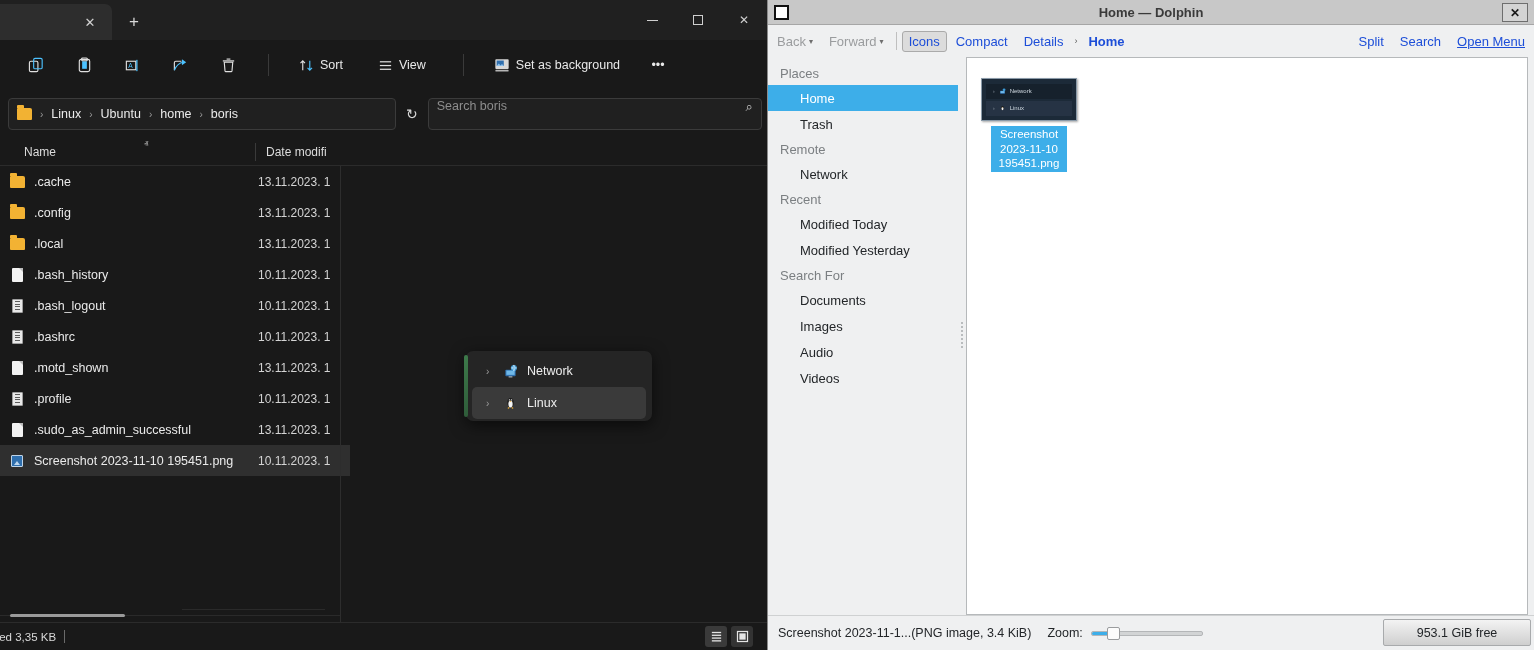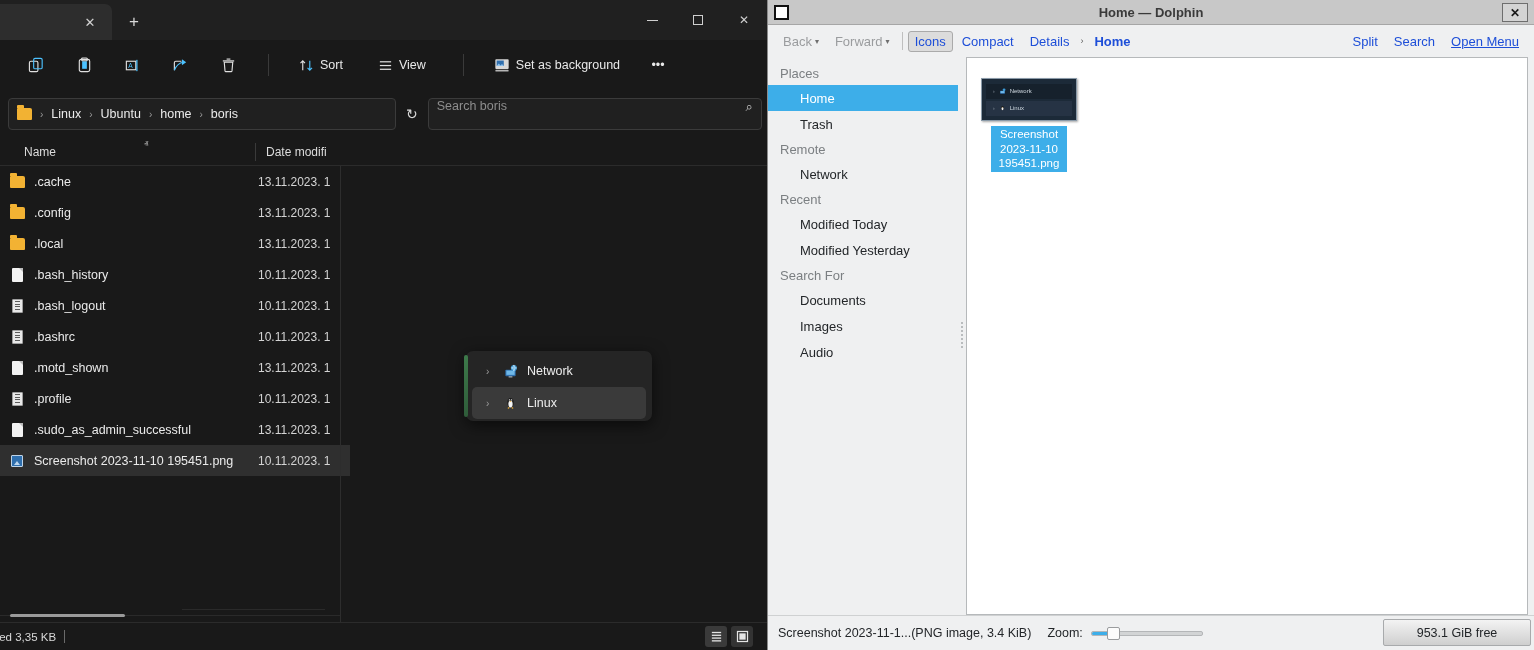--- a/index.html
+++ b/index.html
@@ -182,21 +182,21 @@
     font-size: 13px; font-weight: bold; color: #3a3a3a;
   }
   .dol-close {
     position: absolute; right: 6px; top: 3px; width: 26px; height: 19px;
     background: #d4d4d4; border: 1px solid #6e6e6e;
     display: flex; align-items: center; justify-content: center;
     font-size: 12px; font-weight: bold; color: #1a1a1a; cursor: pointer;
   }
   .dol-toolbar {
     height: 32px; background: #eff0f1; display: flex; align-items: center;
-    padding: 0 8px; font-size: 13px; gap: 2px; text-align: center;
+    padding: 0 2px; font-size: 13px; gap: 2px; text-align: center;
   }
   .dtb {
     padding: 3px 7px; border-radius: 3px; cursor: pointer; color: #1d4ed8;
     display: flex; align-items: center; gap: 3px;
   }
   .dtb.disabled { color: #9a9c9e; cursor: default; }
   .dtb.active { background: #dcdcdc; border: 1px solid #aaa; padding: 2px 6px; }
   .dtb-sep { width: 1px; height: 18px; background: #bfbfbf; margin: 0 3px; }
   .dtb-arrow { font-size: 8px; color: #6e6e6e; }
   .dol-crumb-sep { color: #5a5a5a; font-size: 9px; padding: 0 2px; }
@@ -623,20 +623,21 @@
           <div class="pl-item">Trash</div>
           <div class="pl-group">Remote</div>
           <div class="pl-item">Network</div>
           <div class="pl-group">Recent</div>
           <div class="pl-item">Modified Today</div>
           <div class="pl-item">Modified Yesterday</div>
           <div class="pl-group">Search For</div>
           <div class="pl-item">Documents</div>
           <div class="pl-item">Images</div>
           <div class="pl-item">Audio</div>
+          <div class="pl-item">Videos</div>
         </div>
       <div class="dol-splitter"></div>
       <div class="dol-view">
         <div class="icon-item">
           <div class="thumb-shell">
             <div class="thumb-row">
               <span class="thumb-arrow">›</span>
               <svg class="thumb-ic" viewBox="0 0 16 16">
                 <rect x="2.5" y="6" width="11" height="7" rx="1" fill="#2f6fae"></rect>
                 <rect x="3.6" y="7" width="8.8" height="4.6" fill="#6fb8e8"></rect>

